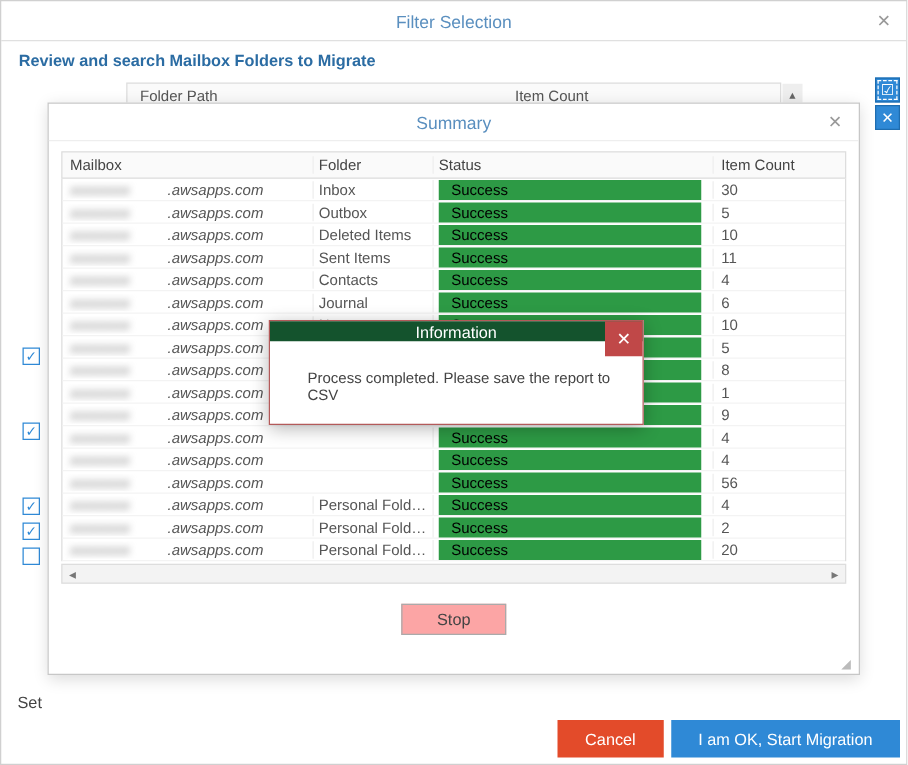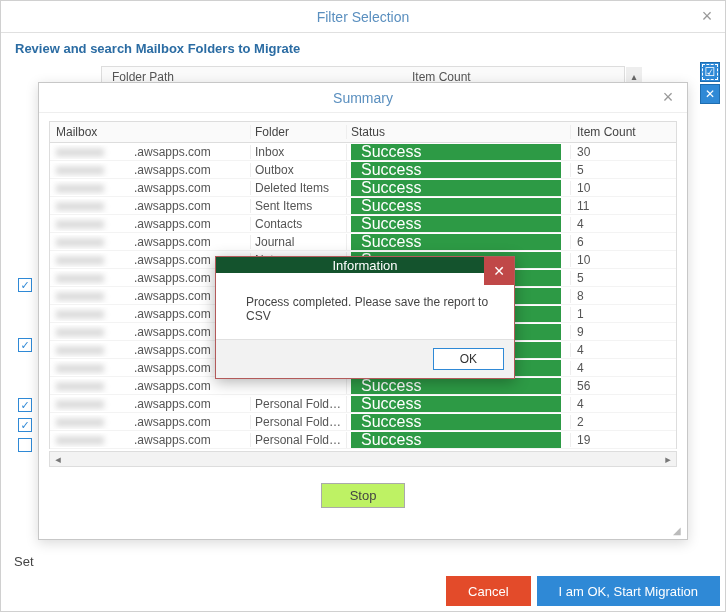--- a/index.html
+++ b/index.html
@@ -33,29 +33,29 @@
 .summary-titlebar { height: 30px; display: flex; align-items: center; justify-content: center; position: relative; color: #5a8fbf; font-size: 14px; border-bottom: 1px solid #eee; }
 .summary-close { position: absolute; right: 8px; top: 4px; width: 22px; height: 22px; color: #999; font-size: 18px; text-align: center; cursor: pointer; }
 .summary-table-wrap { position: relative; margin: 8px 10px 0 10px; }
 .summary-head { display: flex; background: #fafafa; border: 1px solid #ddd; height: 22px; align-items: center; font-size: 12px; color: #444; }
 .col-mailbox { width: 200px; padding-left: 6px; }
 .col-folder { width: 96px; padding-left: 4px; border-left: 1px solid #eee; }
 .col-status { width: 224px; padding-left: 4px; border-left: 1px solid #eee; }
 .col-count { flex: 1; padding-left: 6px; border-left: 1px solid #eee; }
 .summary-body { border-left: 1px solid #ddd; border-right: 1px solid #ddd; }
 .summary-row { display: flex; height: 18px; align-items: center; font-size: 12px; color: #555; border-bottom: 1px solid #f3f3f3; }
-.summary-row .col-mailbox { display: flex; align-items: flex-end; gap: 6px; overflow: hidden; white-space: nowrap; }
+.summary-row .col-mailbox { display: flex; align-items: flex-end; gap: 6px; overflow: hidden; white-space: nowrap; font-style: italic; }
 .blur { filter: blur(3px); color: #888; display: inline-block; width: 72px; overflow: hidden; }
 .summary-row .col-folder { white-space: nowrap; overflow: hidden; text-overflow: ellipsis; }
-.summary-row .col-status .badge { background: #2d9a45; color: #ffffff; display: inline-block; padding: 0 10px; height: 16px; line-height: 16px; font-size: 16px; width: 210px; }
+.summary-row .col-status .badge { background: #2d9a45; color: #000000; display: inline-block; padding: 0 10px; height: 16px; line-height: 16px; font-size: 12px; width: 210px; }
 .hscroll { margin: 2px 10px 0 10px; height: 16px; border: 1px solid #ddd; background: #f3f3f3; display: flex; align-items: center; justify-content: space-between; }
 .hscroll .arrow { width: 16px; text-align: center; color: #777; font-size: 11px; cursor: pointer; }
 .hscroll .track { flex: 1; height: 10px; }
 .stop-row { text-align: center; margin-top: 16px; }
-.stop-btn { display: inline-block; padding: 4px 28px; border: 1px solid #aaa; background: #bef264; font-size: 13px; color: #444; cursor: pointer; }
+.stop-btn { display: inline-block; padding: 4px 28px; border: 1px solid #aaa; background: #fca5a5; font-size: 13px; color: #444; cursor: pointer; }
 .resize-grip { position: absolute; right: 4px; bottom: 4px; width: 10px; height: 10px; color: #bbb; font-size: 10px; }
 
 
 .info-dialog { position: absolute; left: 215px; top: 256px; width: 300px; background: #fff; border: 1px solid #b35a5a; box-shadow: 0 3px 14px rgba(0,0,0,0.3); }
 .info-titlebar { height: 16px; background: #14532d; color: #fff; display: flex; align-items: center; justify-content: center; position: relative; font-size: 13px; }
 .info-close { position: absolute; right: 0; top: 0; width: 30px; height: 28px; background: #c04848; color: #fff; font-size: 14px; display: flex; align-items: center; justify-content: center; cursor: pointer; }
 .info-body { padding: 22px 14px 16px 30px; font-size: 12px; color: #444; }
 .info-footer { background: #f2f2f2; padding: 8px 10px; text-align: right; border-top: 1px solid #e0e0e0; }
 .ok-btn { border: 1px solid #2f89d6; background: #fff; color: #333; padding: 3px 26px; font-size: 12px; cursor: pointer; }
 
@@ -262,37 +262,34 @@
           <div class="col-status"><span class="badge">Success</span></div>
           <div class="col-count">2</div>
         </div>
         <div class="summary-row">
           <div class="col-mailbox">
             <span class="blur">xxxxxxxx</span>
             <span>.awsapps.com</span>
           </div>
           <div class="col-folder">Personal Folder…</div>
           <div class="col-status"><span class="badge">Success</span></div>
-          <div class="col-count">19</div>
+          <div class="col-count">20</div>
         </div>
       </div>
   </div>
   <div class="hscroll">
     <span class="arrow">◂</span>
     <span class="track"></span>
     <span class="arrow">▸</span>
   </div>
   <div class="stop-row">
     <button class="stop-btn">Stop</button>
   </div>
   <div class="resize-grip">◢</div>
 </div>
 
 <div class="info-dialog">
   <div class="info-titlebar">
     <span>Information</span>
     <span class="info-close">✕</span>
   </div>
   <div class="info-body">Process completed. Please save the report to CSV</div>
-  <div class="info-footer">
-    <button class="ok-btn">OK</button>
-  </div>
 </div>
 
 </body></html>

